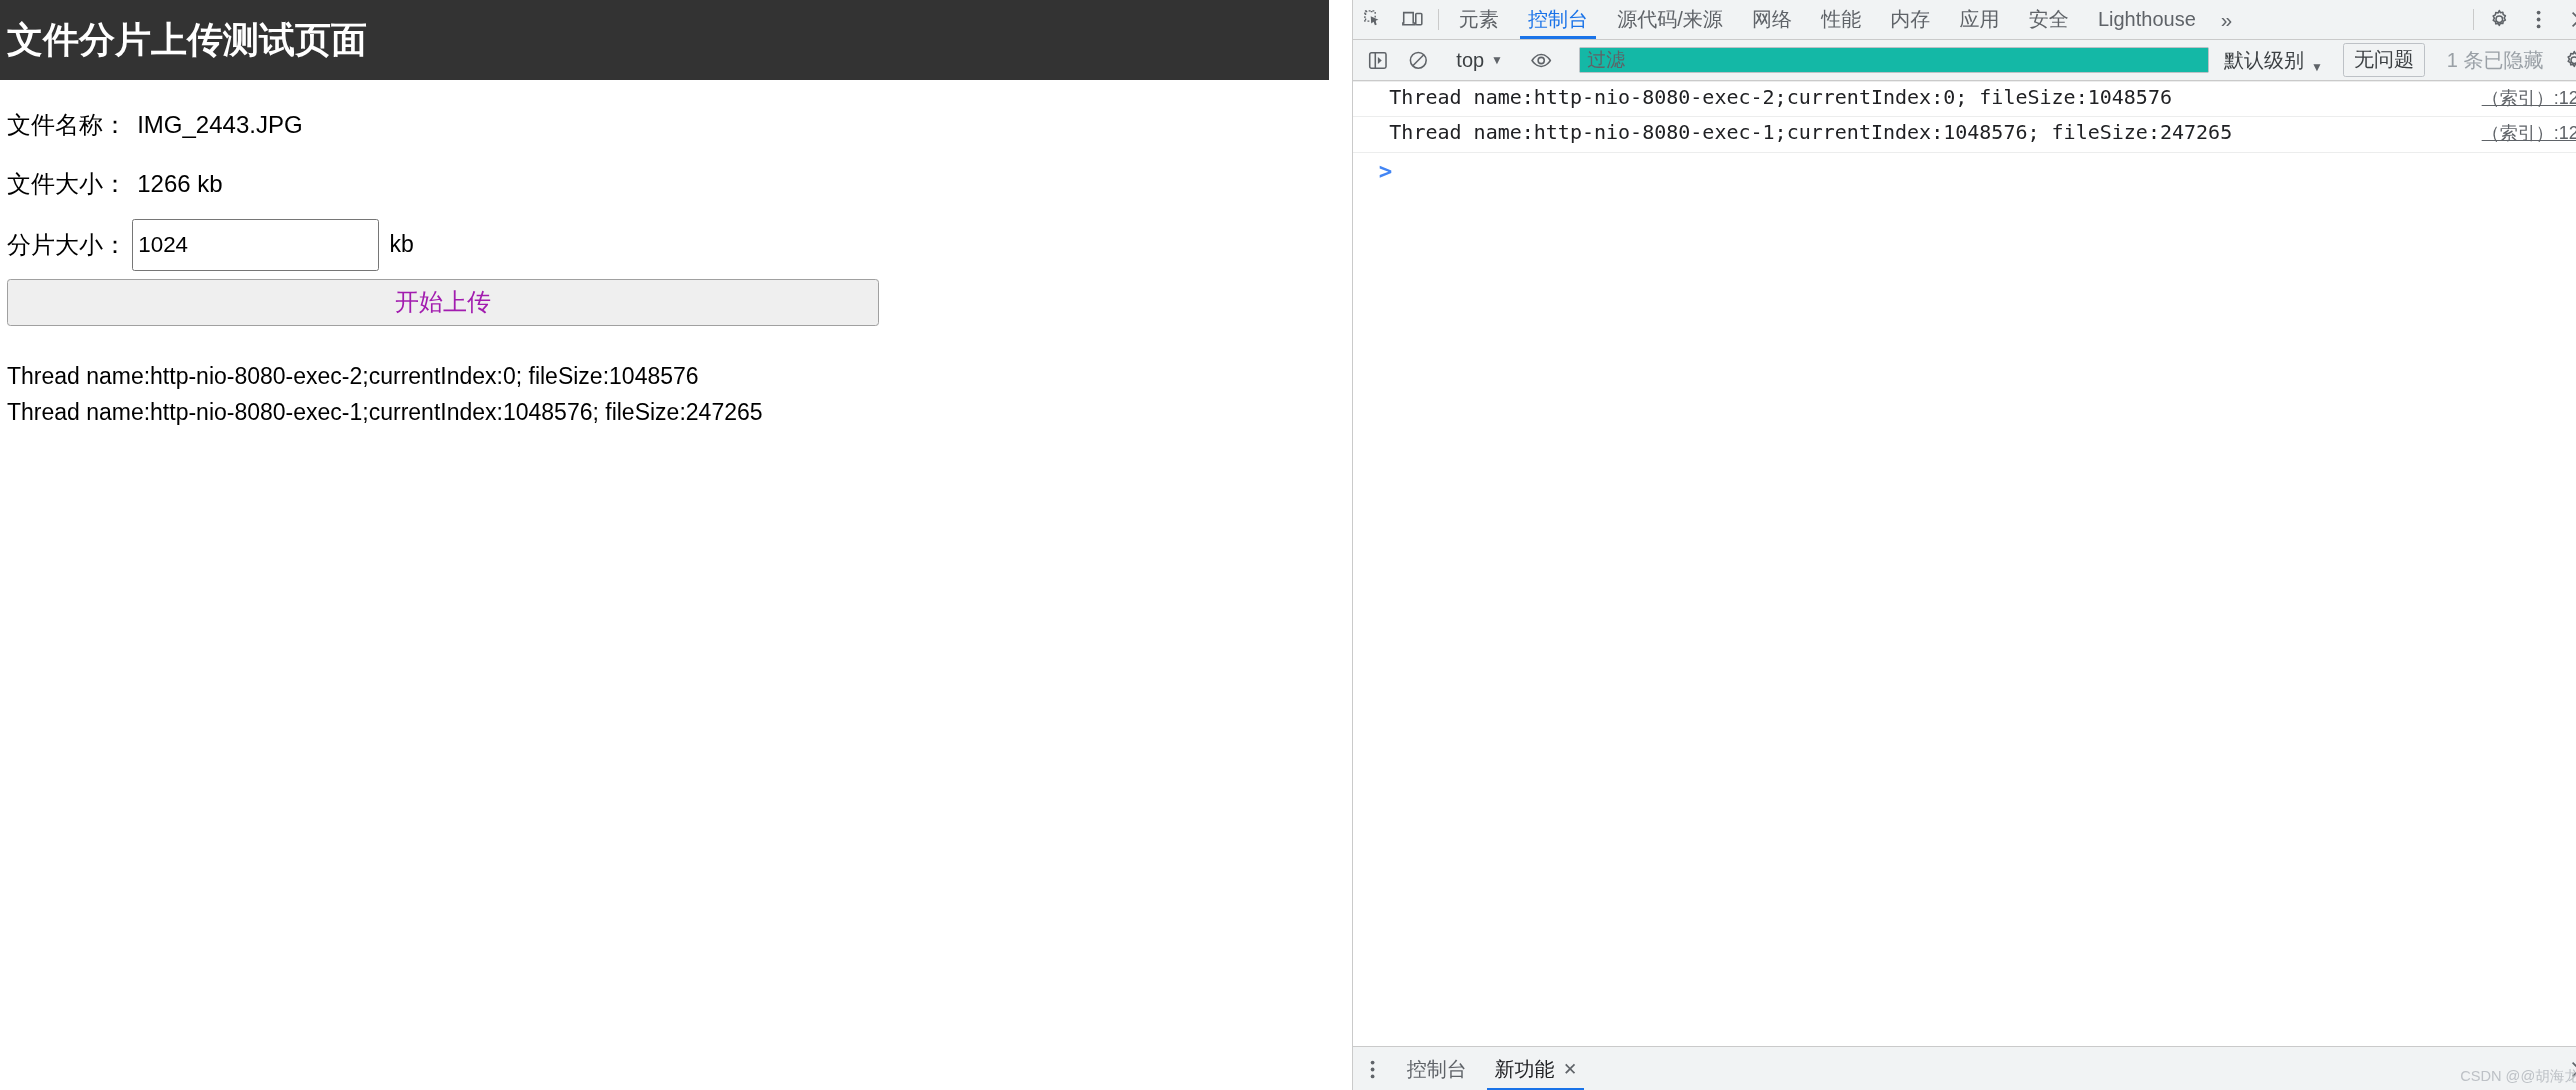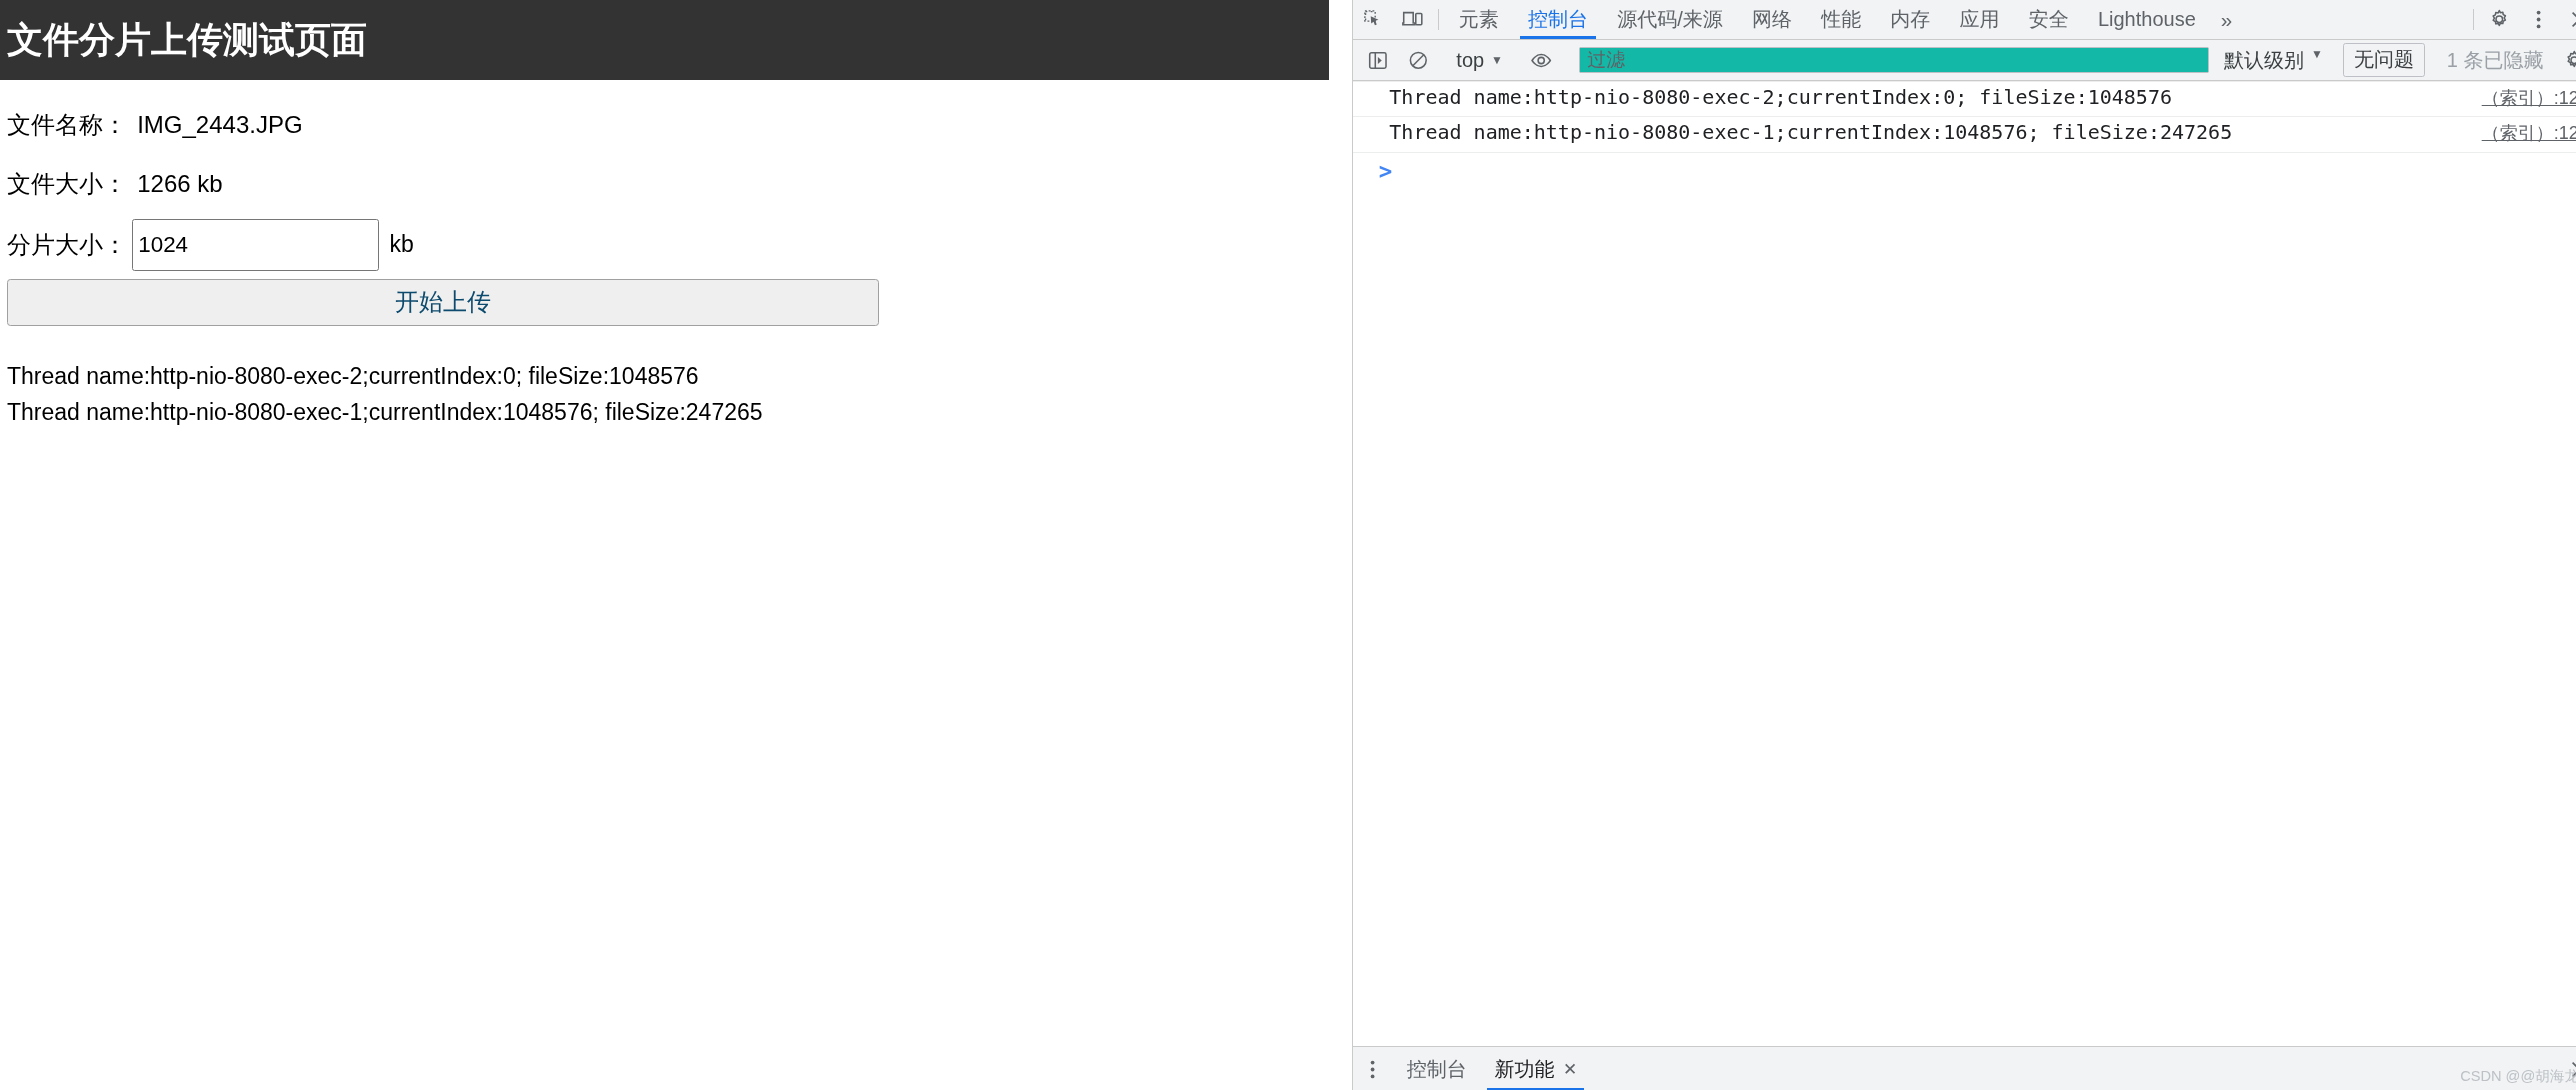--- a/index.html
+++ b/index.html
@@ -78,21 +78,21 @@
   .upload-btn {
     display: block;
     width: 872px;
     height: 47px;
     margin-top: 3.4px;
     background: #efefef;
     border: 1.7px solid #a0a0a0;
     border-radius: 3.4px;
     font-size: 24px;
     font-family: Liberation Serif, serif;
-    color: #0c4a6e;
+    color: #a21caf;
     cursor: default;
   }
   .result-area { margin-top: 33px; }
   .result-line {
     font-size: 23px;
     color: #000;
     line-height: 1.55;
     white-space: nowrap;
   }
 
@@ -179,21 +179,21 @@
     background: #14b8a6;
     font-size: 19px;
     font-family: "Liberation Sans", sans-serif;
     color: #3c4043;
     padding: 0 6.9px;
     outline: none;
     min-width: 34px;
   }
   .filter-input::placeholder { color: #5f6368; }
   .level-select {
-    display: flex; align-items: flex-start; gap: 6.9px;
+    display: flex; align-items: flex-end; gap: 6.9px;
     font-size: 20px; color: #3c4043;
     padding: 0 8.6px; white-space: nowrap; cursor: default;
   }
   .issues-btn {
     border: 0.9px solid #bdc1c6;
     border-radius: 2.6px;
     padding: 1.7px 10.3px 3.4px 10.3px;
     font-size: 20px;
     color: #3c4043;
     background: #f1f3f4;

